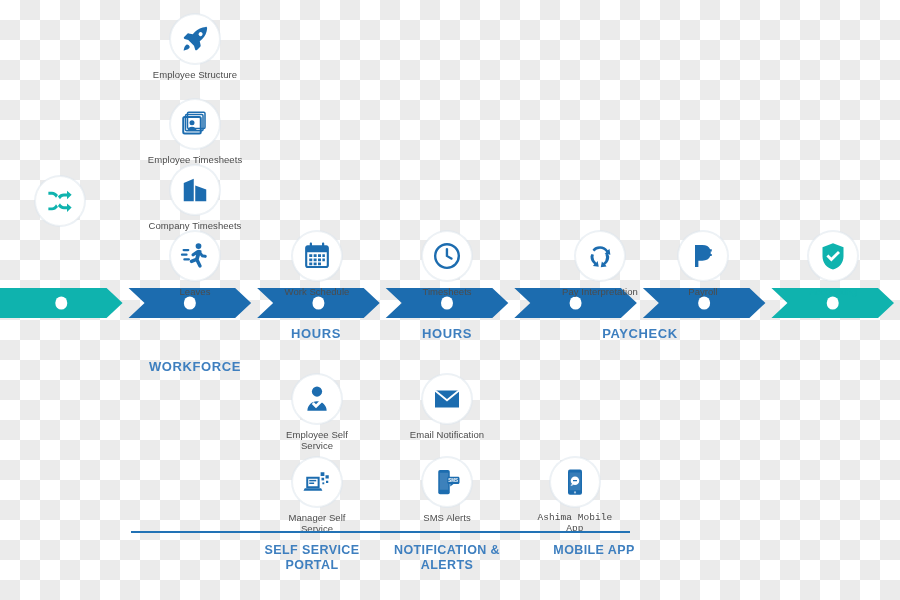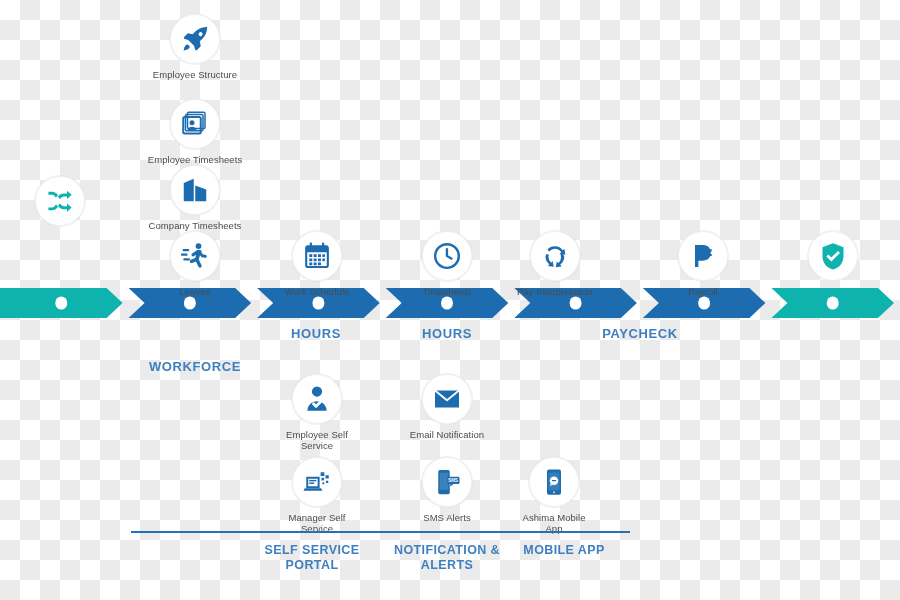--- a/index.html
+++ b/index.html
@@ -184,21 +184,21 @@
       </div>
       <div class="node" style="left: 447px; top: 231px;">
         <div class="circle">
           <svg width="30" height="30" viewBox="0 0 24 24" fill="#1C6CAF">
             <path d="M12 1.6A10.4 10.4 0 1 0 22.4 12 10.4 10.4 0 0 0 12 1.6zm0 18.9A8.5 8.5 0 1 1 20.5 12 8.5 8.5 0 0 1 12 20.5z"></path>
             <path d="M12.9 11.6V6.2a1 1 0 0 0-1.9 0v6.2l4.3 2.6a1 1 0 0 0 1-1.6z"></path>
           </svg>
         </div>
         <div class="caption">Timesheets</div>
       </div>
-      <div class="node" style="left: 555px; top: 231px;">
+      <div class="node" style="left: 600px; top: 231px;">
         <div class="circle">
           <svg width="30" height="30" viewBox="0 0 24 24" fill="#1C6CAF">
             <path d="M12 4.3a7.7 7.7 0 0 1 6.2 3.1l1.4-1.1.7 4.6-4.6-.8 1.3-1.1A5.9 5.9 0 0 0 12 6.1a5.9 5.9 0 0 0-4.6 2.2L6 6.9A7.7 7.7 0 0 1 12 4.3z"></path>
             <path d="M19.4 12.6a7.7 7.7 0 0 1-3.2 6.2l1 1.5-4.6.6.9-4.6 1.1 1.4a5.9 5.9 0 0 0 2.2-4.5 5.9 5.9 0 0 0-.6-2.5l1.9-.7a7.7 7.7 0 0 1 1.3 2.6z"></path>
             <path d="M4.4 12.3a7.7 7.7 0 0 0 3 6.2l-1 1.5 4.6.6-.9-4.6-1.1 1.4a5.9 5.9 0 0 1-2.2-4.5 5.9 5.9 0 0 1 .3-1.9l-1.9-.7a7.7 7.7 0 0 0-.8 2z"></path>
           </svg>
         </div>
         <div class="caption">Pay Interpretation</div>
       </div>
       <div class="node" style="left: 703px; top: 231px;">
@@ -268,21 +268,21 @@
         <div class="circle">
           <svg width="30" height="30" viewBox="0 0 24 24" fill="#1C6CAF">
             <rect x="5" y="2.3" width="9.2" height="19.4" rx="1.4"></rect>
             <rect x="6.2" y="4.6" width="6.8" height="13.6" fill="#ffffff" opacity="0.15"></rect>
             <path d="M13.4 7.7h7.4c.7 0 1.2.5 1.2 1.2v3.4c0 .7-.5 1.2-1.2 1.2h-3.6l-2.6 2v-2h-1.2c-.7 0-1.2-.5-1.2-1.2V8.9c0-.7.5-1.2 1.2-1.2z"></path>
             <text x="17" y="12" font-size="3.6" fill="#ffffff" text-anchor="middle" font-family="Liberation Sans, sans-serif" font-weight="bold">SMS</text>
           </svg>
         </div>
         <div class="caption">SMS Alerts</div>
       </div>
-      <div class="node" style="left: 554px; top: 457px;">
+      <div class="node" style="left: 575px; top: 457px; font-family: Liberation Mono, monospace;">
         <div class="circle">
           <svg width="30" height="30" viewBox="0 0 24 24" fill="#1C6CAF">
             <rect x="6.4" y="1.9" width="11.2" height="20.2" rx="1.6"></rect>
             <rect x="7.6" y="4.4" width="8.8" height="14.2" fill="#ffffff" opacity="0.12"></rect>
             <circle cx="12" cy="20.3" r="0.9" fill="#ffffff" opacity="0.6"></circle>
             <circle cx="12" cy="11" r="3.4" fill="#ffffff"></circle>
             <path d="M9.6 13.3 8.4 15.2l2.4-.8z" fill="#ffffff"></path>
             <rect x="10.4" y="10.4" width="3.2" height="1" fill="#1C6CAF"></rect>
           </svg>
         </div>
@@ -297,16 +297,16 @@
       <div class="stage-label" style="left: 447px; top: 326px;">HOURS</div>
       <div class="stage-label" style="left: 640px; top: 326px;">PAYCHECK</div>
     </div>
 
   <div id="divider"></div>
   <div id="bottom-labels-layer">
       <div class="bottom-label" style="left: 312px; top: 543px;">SELF SERVICE
 PORTAL</div>
       <div class="bottom-label" style="left: 447px; top: 543px;">NOTIFICATION &amp;
 ALERTS</div>
-      <div class="bottom-label" style="left: 564px; top: 543px;">MOBILE APP</div>
+      <div class="bottom-label" style="left: 576px; top: 543px; padding-left: 18px;">MOBILE APP</div>
     </div>
 
 </div>
 
 </body></html>

